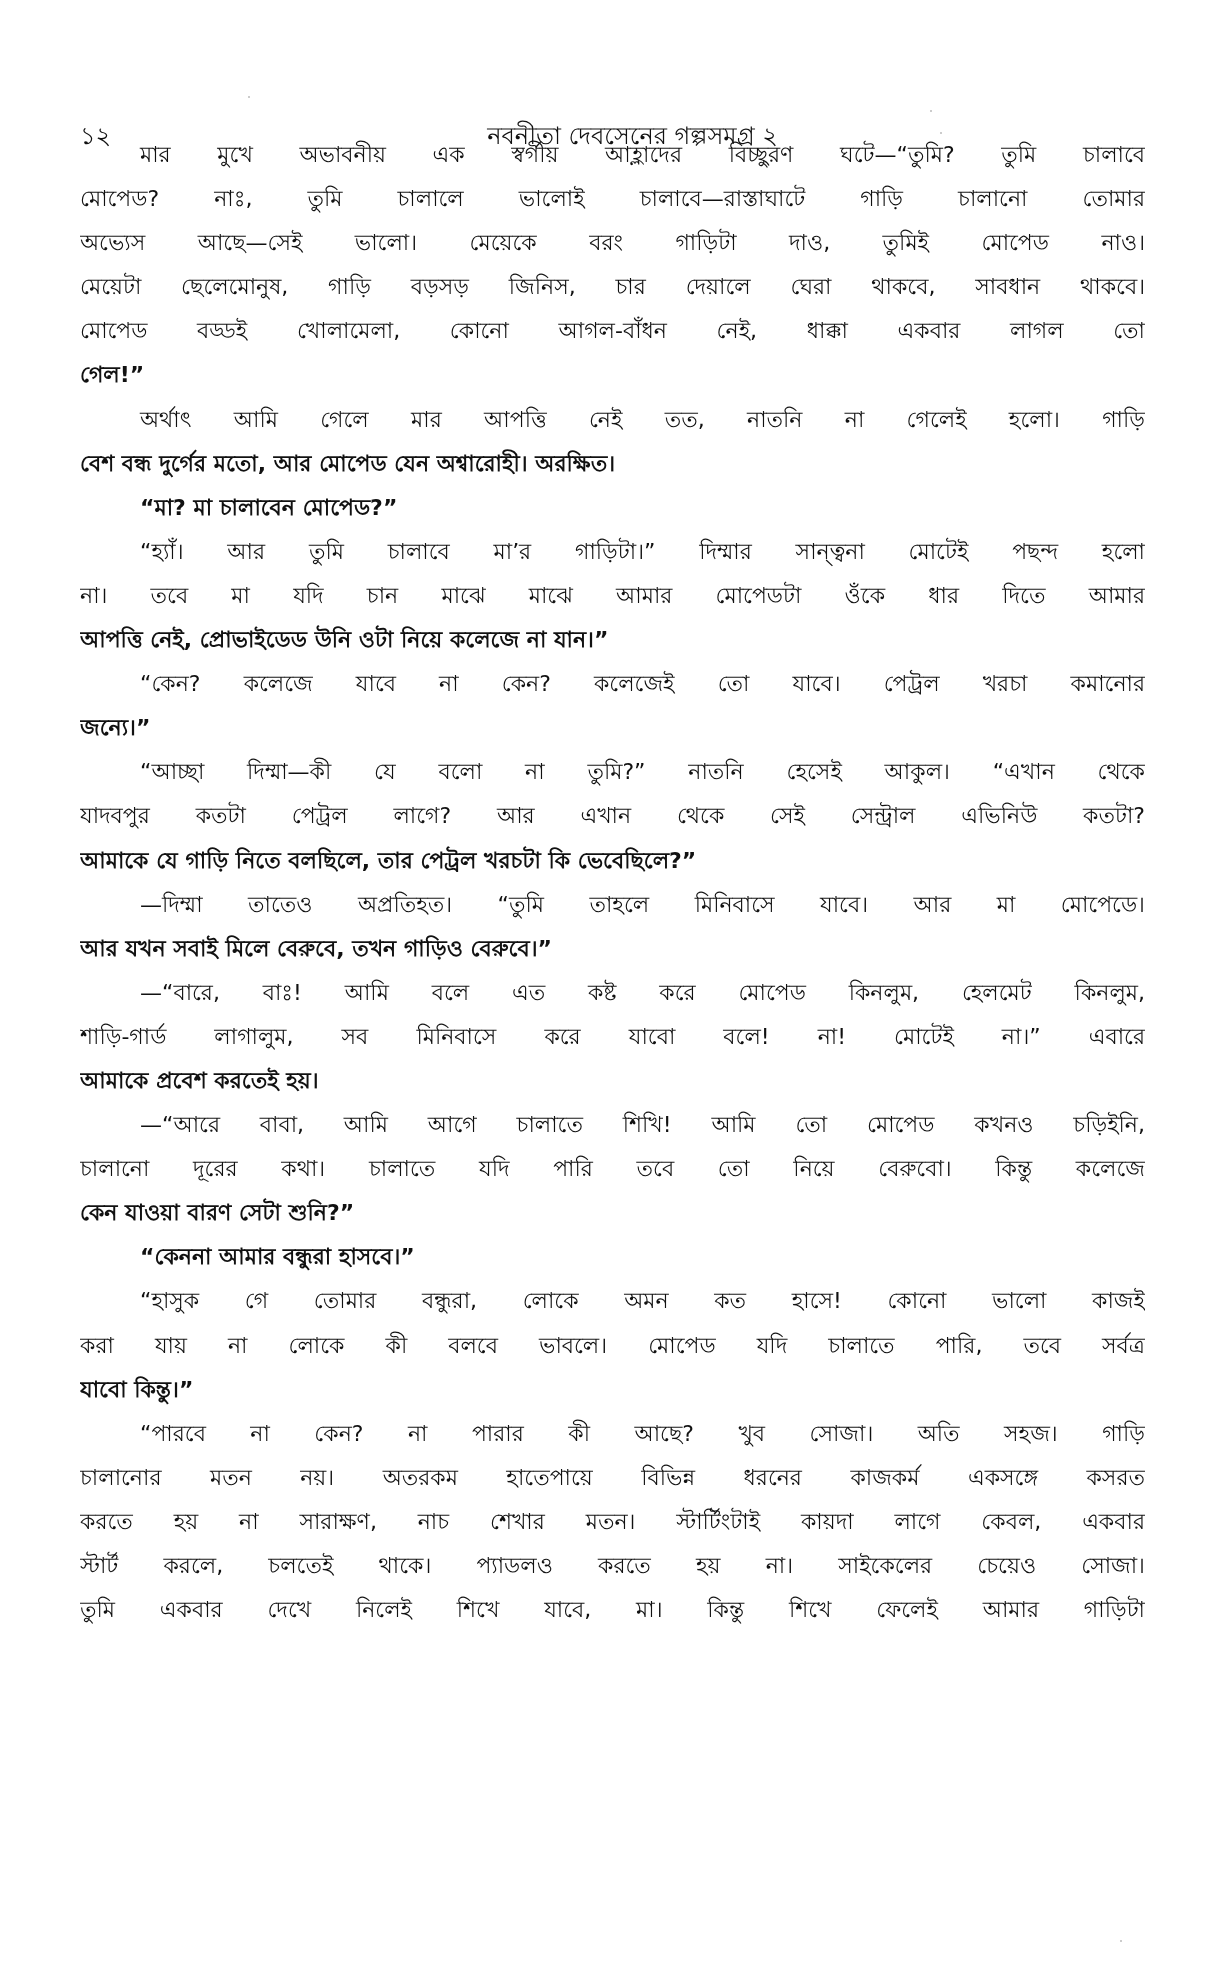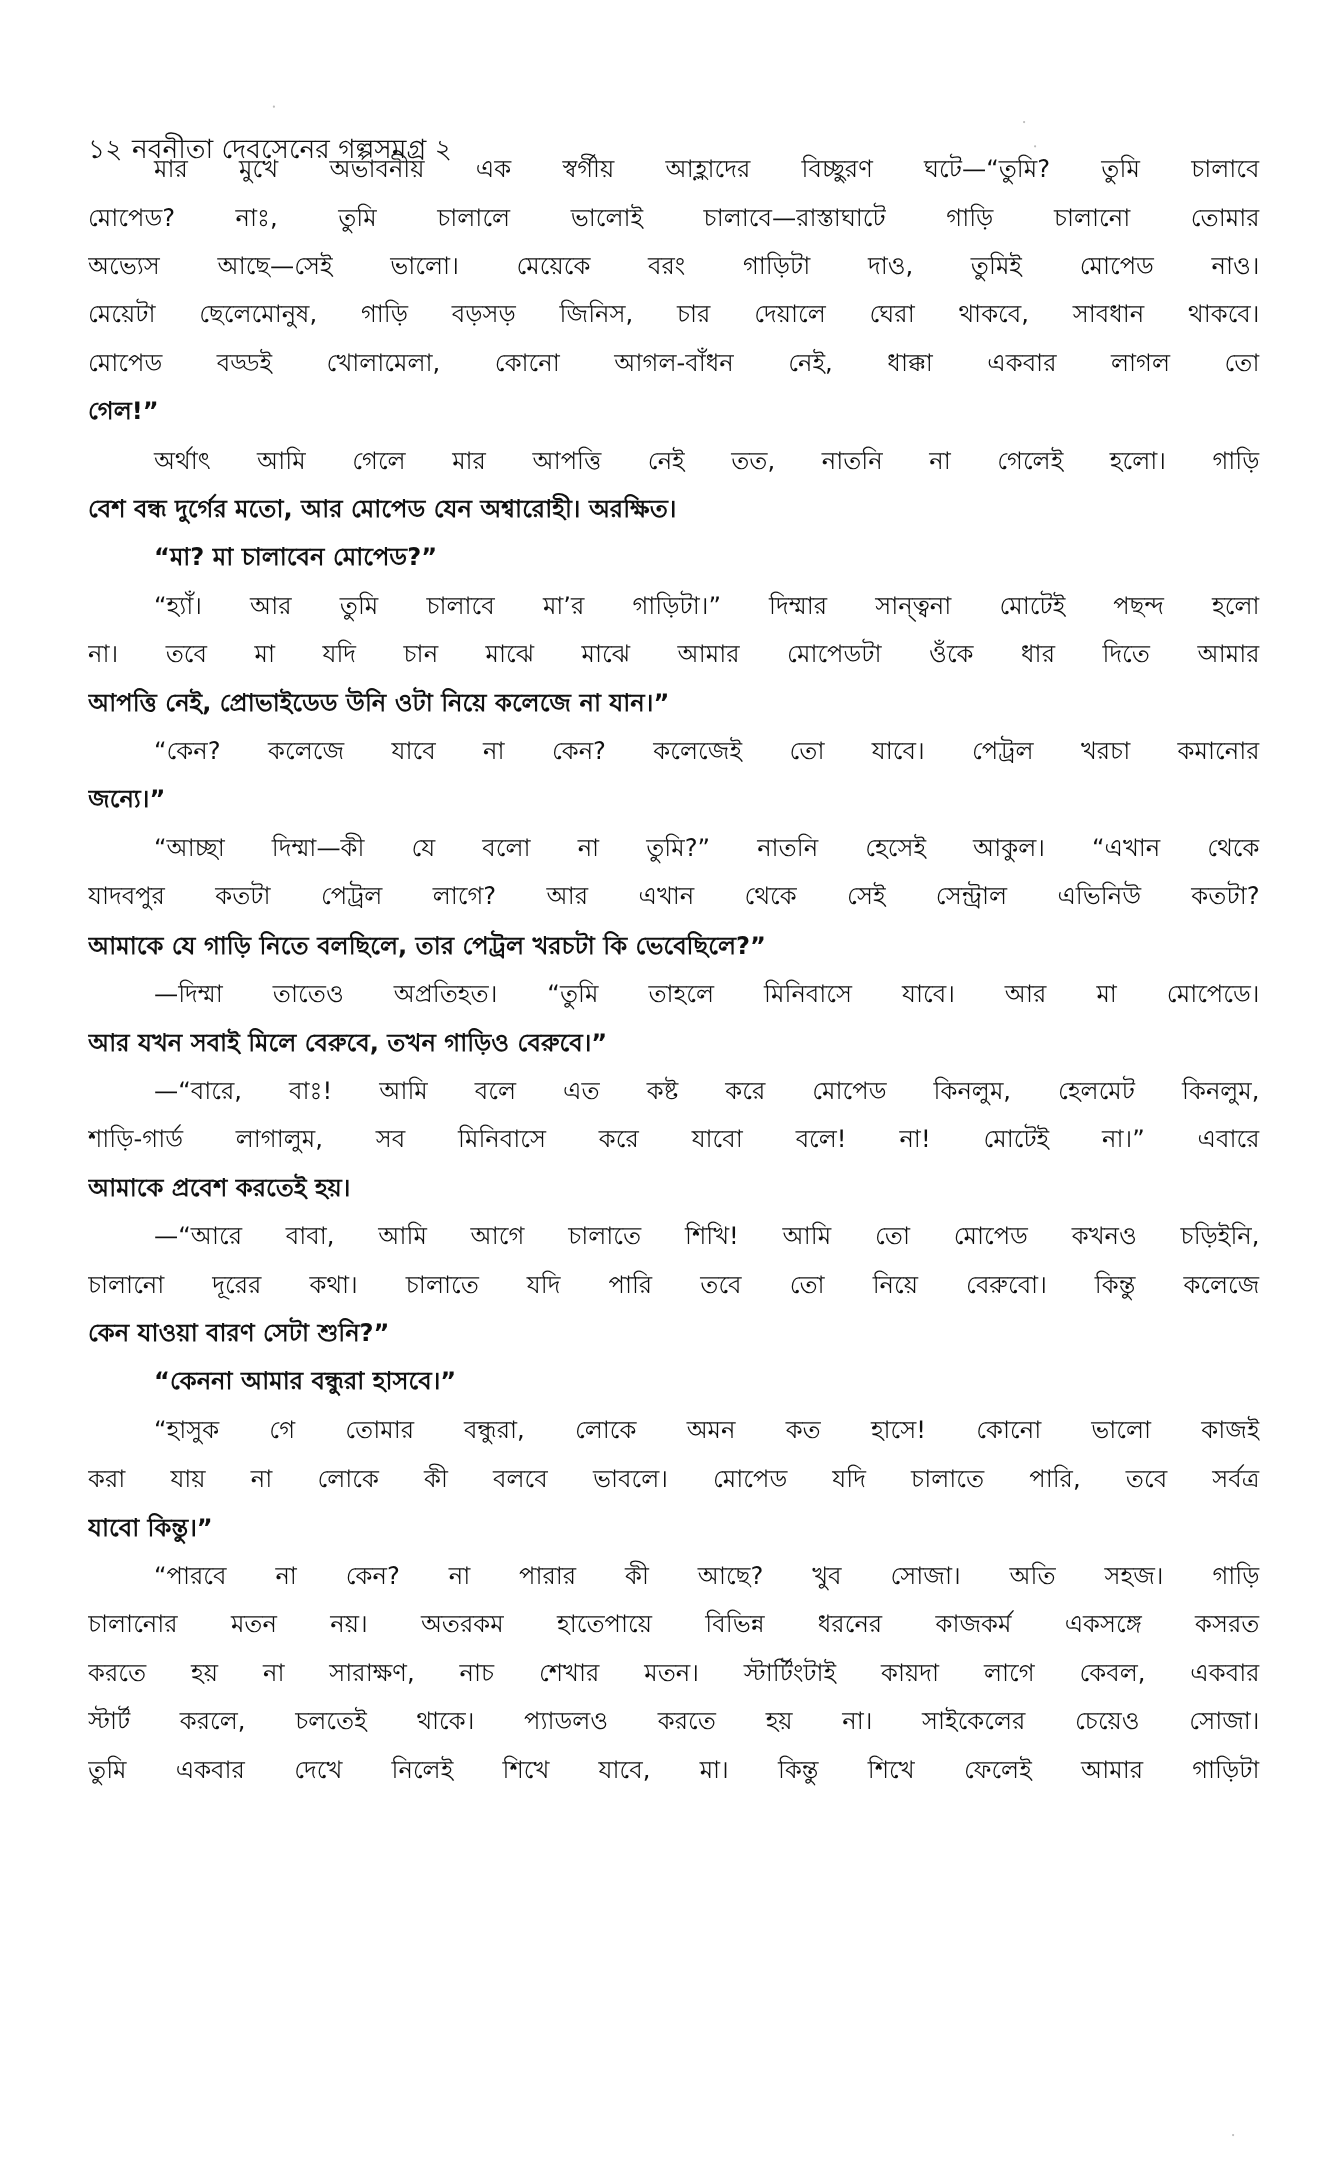--- a/index.html
+++ b/index.html
@@ -13,21 +13,21 @@
   }
   .page { position: absolute; left: 0; top: 0; width: 1214px; height: 1967px; }
   .header {
     position: absolute; top: 84px; left: 80px; width: 1065px; height: 40px; margin-top: 36px;
   }
   .page-number {
     position: absolute; left: 0; top: 0;
     font-size: 24px; line-height: 32px;
   }
   .running-title {
-    position: absolute; left: 0; right: 0; top: 0; text-align: left;
+    position: absolute; left: 0; right: 0; top: 0; text-align: center;
     font-size: 24px; line-height: 32px; padding-left: 40px;
   }
   .body-text {
     position: absolute; top: 133px; left: 80px; width: 1065px;
   }
   .line {
     height: 44.1px; line-height: 44.1px;
     font-size: 22px;
     white-space: nowrap;
     text-align: justify;

